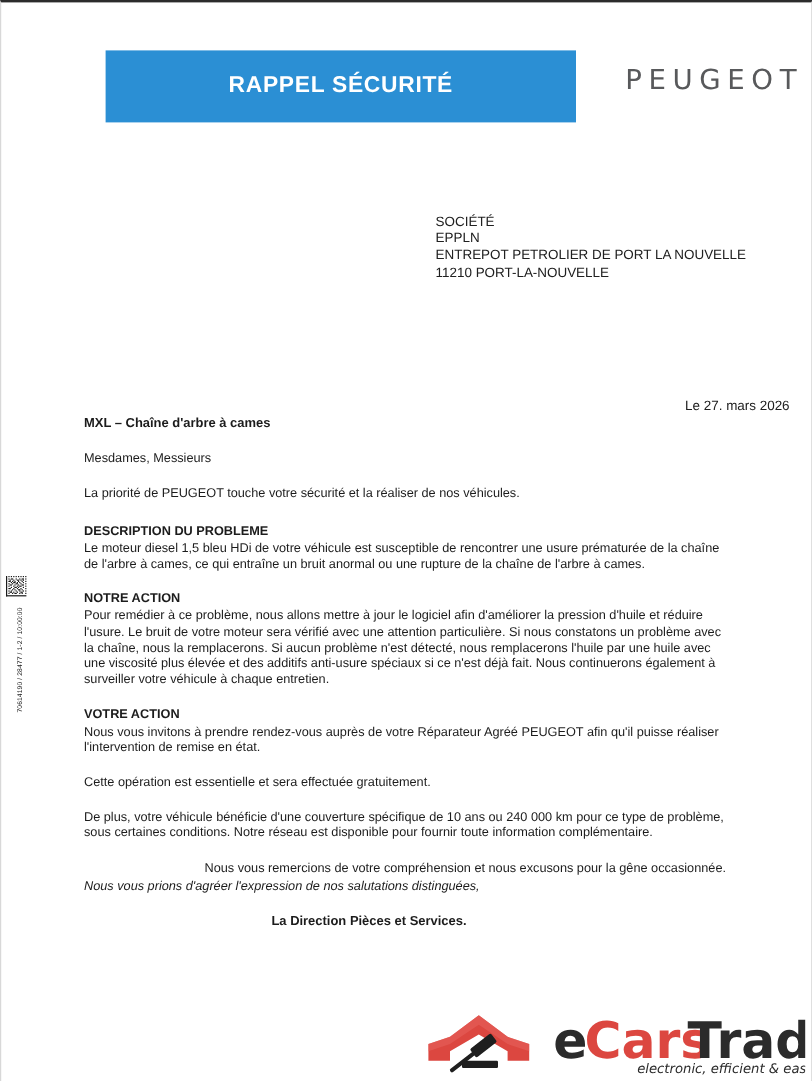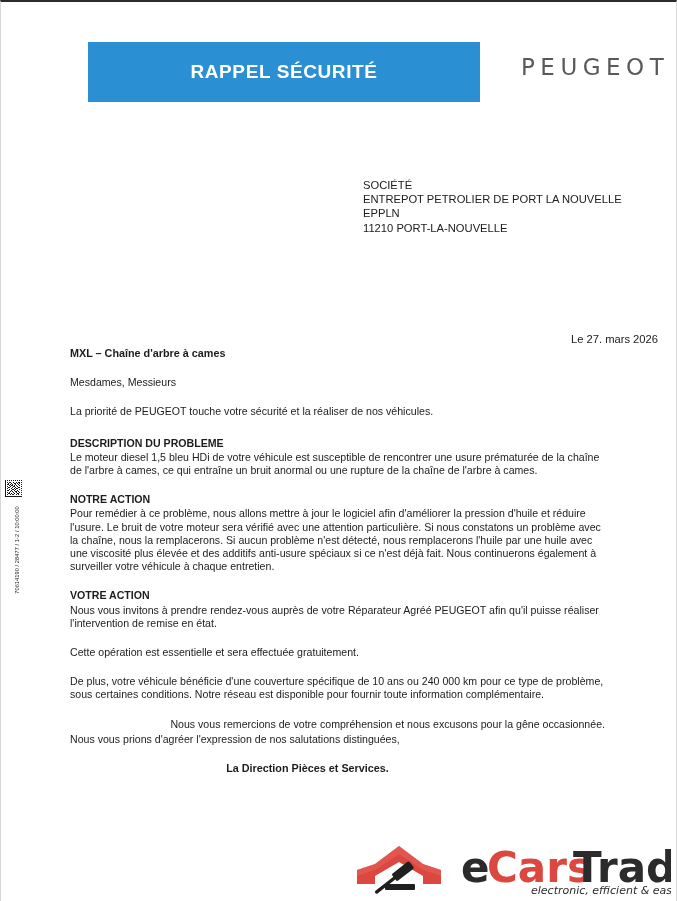--- a/index.html
+++ b/index.html
@@ -97,21 +97,21 @@
   }
   .salutation { margin: 0 0 16px 0; }
   .intro { margin: 0 0 18px 0; }
   .sec-head {
     font-weight: bold;
     font-size: 10.6px;
     margin: 0 0 1px 0;
   }
   .para { margin: 0 0 16px 0; text-align: left; }
   .closing { margin: 0 0 2px 0; text-align: right; }
-  .closing2 { margin: 0 0 16px 0; }
+  .closing2 { margin: 0 0 16px 0; font-style: italic; }
   .signature {
     text-align: center;
     font-weight: bold;
     font-size: 10.8px;
     margin: 14px 0 0 0;
     padding-right: 60px;
   }
 
   
   .margin-block {
@@ -174,22 +174,22 @@
       <g fill="#3c3d3f">
         <path d="M24 22.6 c-3.6 0 -6.1 2.2 -6.7 4.7 c-0.3 1.4 0.1 2.5 0.9 3.2 l1.7 -1.8 l0.9 2.3 l2 -1.3 l0.5 2.2 l1.4 -1.1 l0.6 2.1 l0.6 -2.1 l1.4 1.1 l0.5 -2.2 l2 1.3 l0.9 -2.3 l1.7 1.8 c0.8 -0.7 1.2 -1.8 0.9 -3.2 c-0.6 -2.5 -3.1 -4.7 -6.7 -4.7 Z"></path>
         <path d="M19.6 33.4 c1.2 1.1 2.7 1.7 4.4 1.7 c1.7 0 3.2 -0.6 4.4 -1.7 c0.5 1.4 0.1 3 -1 4 c-0.9 0.9 -2.1 1.3 -3.4 1.3 c-1.3 0 -2.5 -0.4 -3.4 -1.3 c-1.1 -1 -1.5 -2.6 -1 -4 Z"></path>
       </g>
     </svg>
     <div class="peugeot-word">PEUGEOT</div>
   </div>
 
   <div class="address">
     <div>SOCIÉTÉ</div>
+    <div>EPPLN</div>
     <div>ENTREPOT PETROLIER DE PORT LA NOUVELLE</div>
-    <div>EPPLN</div>
     <div>11210 PORT-LA-NOUVELLE</div>
   </div>
 
   <div class="date-line">Le 27. mars 2026</div>
 
   <div class="body-area">
     <p class="subject">MXL – Chaîne d'arbre à cames</p>
     <p class="salutation">Mesdames, Messieurs</p>
     <p class="intro">La priorité de PEUGEOT touche votre sécurité et la réaliser de nos véhicules.</p>
 

